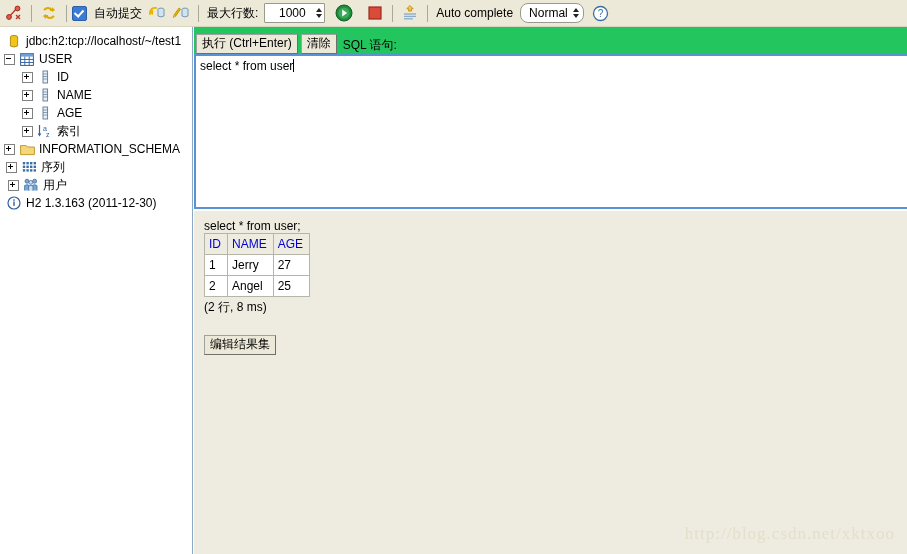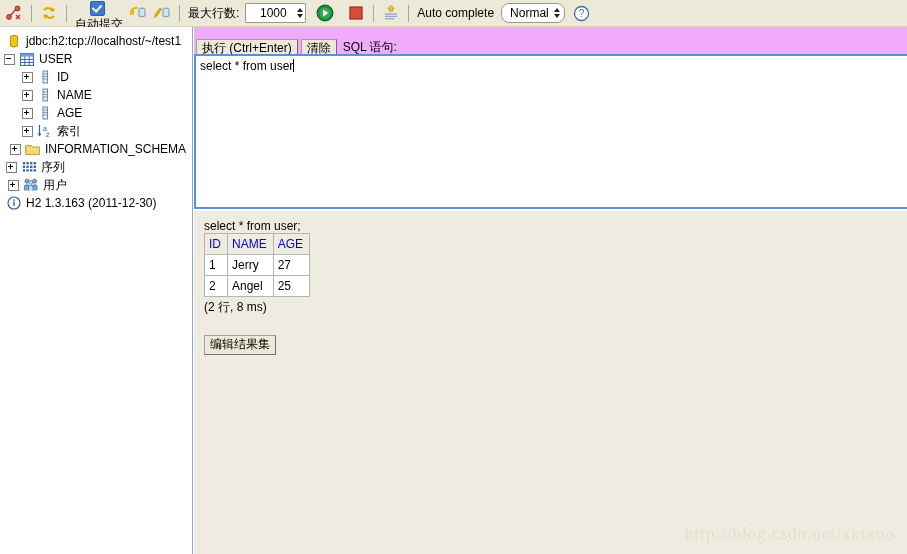--- a/index.html
+++ b/index.html
@@ -18,21 +18,21 @@
   
   .toolbar {
     position: absolute; top: 0; left: 0;
     width: 907px; height: 27px;
     background: #ece9d8;
     border-bottom: 1px solid #d8d4bd;
     display: flex; align-items: center;
     box-sizing: border-box;
     padding-left: 2px;
   }
-  .tb-item { display: flex; align-items: center; height: 24px; flex-direction: column; }
+  .tb-item { display: flex; align-items: center; height: 24px; }
   .tb-icon {
     width: 22px; height: 22px;
     display: flex; align-items: center; justify-content: center;
     margin: 0 1px;
   }
   .tb-sep {
     width: 1px; height: 17px;
     background: #aca899;
     margin: 0 5px;
   }
@@ -146,25 +146,25 @@
 
   
   .editor-area {
     position: absolute;
     top: 27px; left: 194px;
     width: 713px; height: 527px;
     background: #ffffff;
     box-sizing: border-box;
   }
   .editor-toolbar {
-    display: flex; align-items: flex-start;
+    display: flex; align-items: flex-end;
     height: 23px;
-    padding-top: 12px;
+    padding-top: 4px;
     padding-left: 2px;
-    background: #f0abfc;
+    background: #22c55e;
   }
   .btn {
     background: #ece9d8;
     border: 1px solid #a0a0a0;
     border-right-color: #6f6f6f;
     border-bottom-color: #6f6f6f;
     font-size: 12px;
     color: #000;
     padding: 2px 5px 3px 5px;
     margin-right: 3px;
@@ -418,21 +418,21 @@
           <span class="tree-icon">
             <svg width="16" height="14" viewBox="0 0 16 14">
               <line x1="2.5" y1="1" x2="2.5" y2="10.5" stroke="#2f5f9e" stroke-width="1.2"></line>
               <path d="M0.6 9.4 l1.9 3 l1.9 -3 z" fill="#2f5f9e"></path>
               <text x="6" y="7" font-size="7" fill="#2f5f9e" font-family="Liberation Sans, sans-serif">a</text>
               <text x="9" y="12.5" font-size="7" fill="#2f5f9e" font-family="Liberation Sans, sans-serif">z</text>
             </svg>
           </span>
           <span class="tree-label">索引</span>
         </div>
-        <div class="tree-row" style="padding-left: 4px; justify-content: center;">
+        <div class="tree-row" style="padding-left: 4px;">
           <span class="expander plus"></span>
           <span class="tree-icon">
             <svg width="15" height="13" viewBox="0 0 15 13">
               <path d="M0.6 3 l0 8.6 l13.8 0 l0 -7.6 l-7 0 l-1.2 -1.4 l-5.6 0 z" fill="#f5d77a" stroke="#bf9b2f" stroke-width="1"></path>
             </svg>
           </span>
           <span class="tree-label">INFORMATION_SCHEMA</span>
         </div>
         <div class="tree-row" style="padding-left: 6px;">
           <span class="expander plus"></span>

